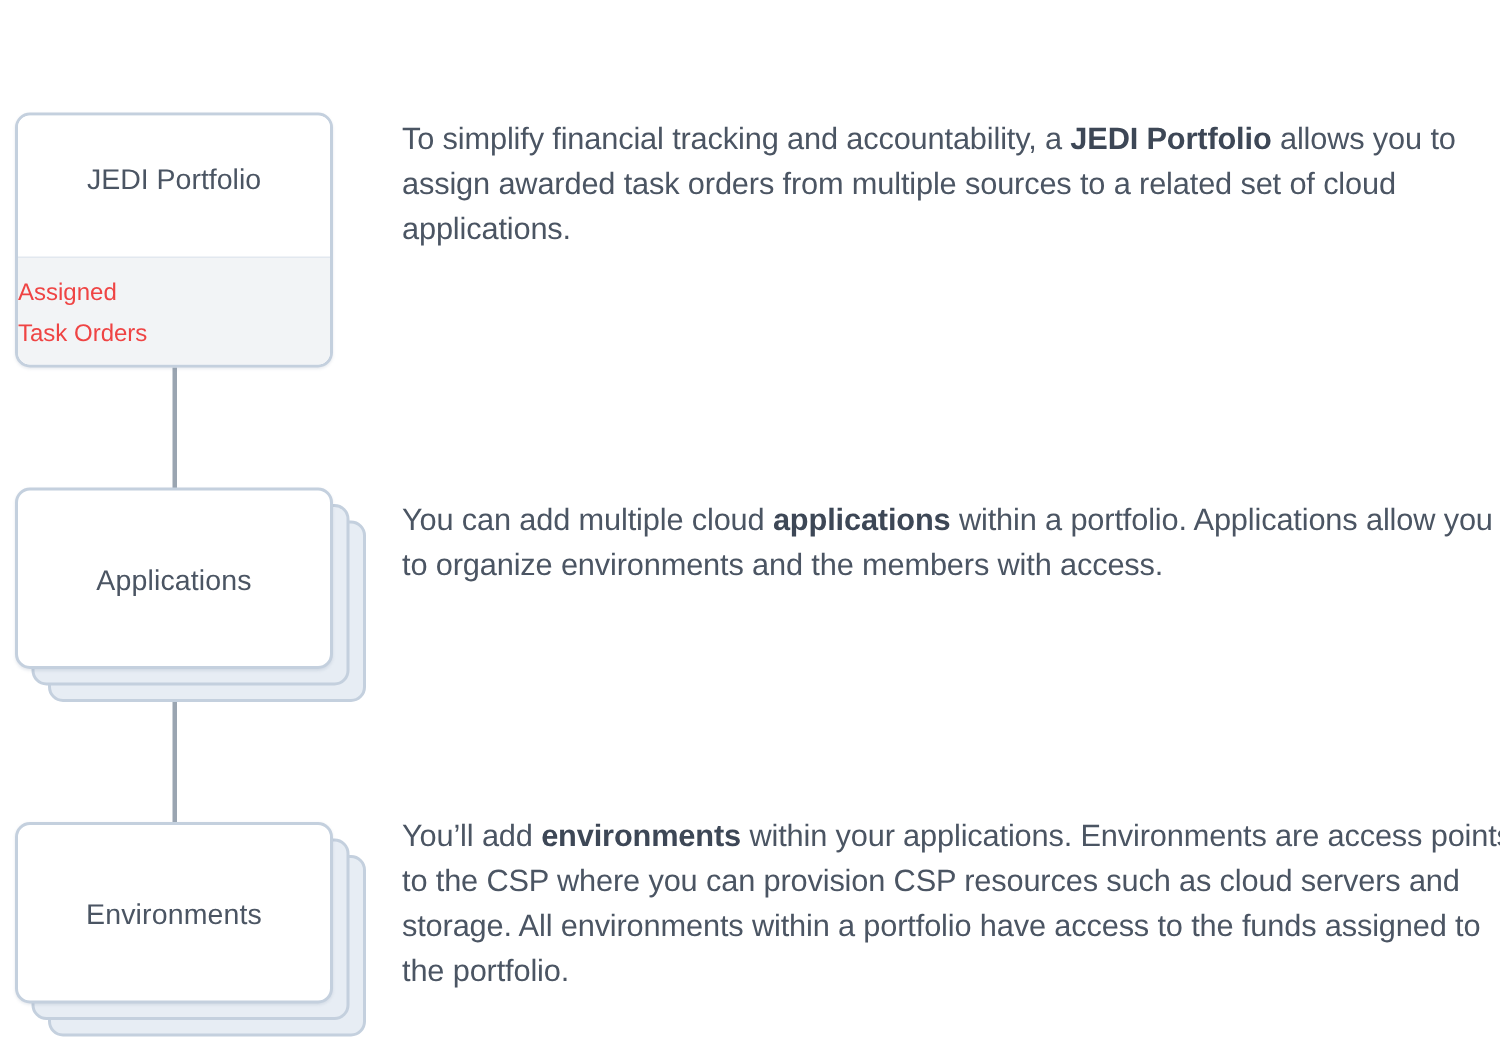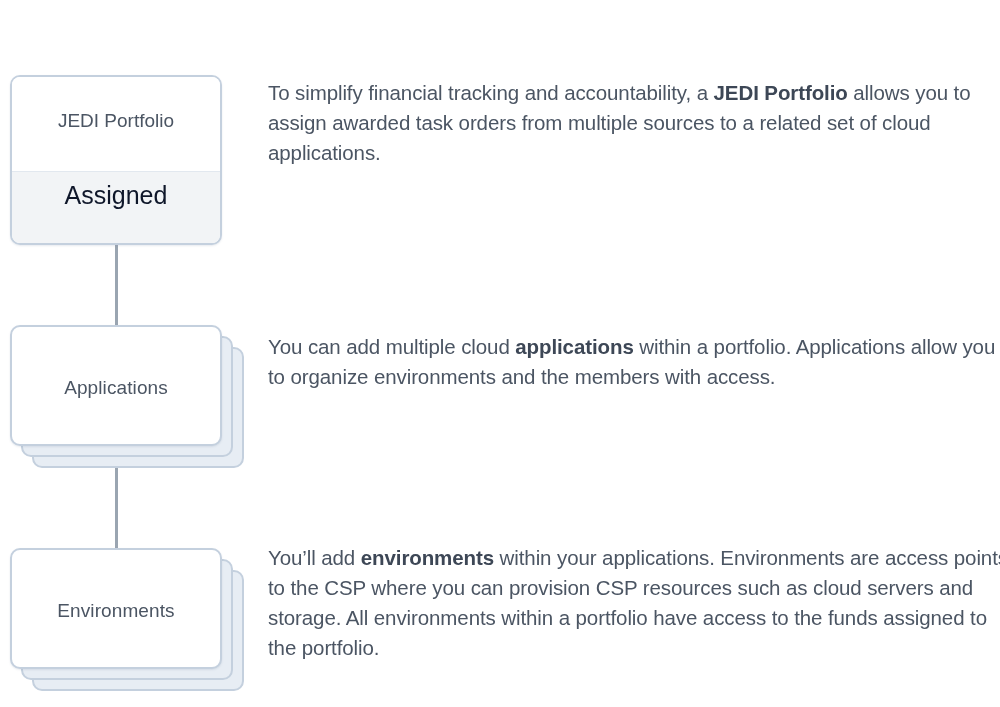--- a/index.html
+++ b/index.html
@@ -89,23 +89,23 @@
     top: 33px;
     text-align: center;
     color: #4b5563;
     font-size: 19px;
     white-space: nowrap;
   }
   #portfolio-sub {
     position: absolute;
     left: 0; right: 0;
     top: 105px;
-    text-align: center;
-    color: #0f172a;
-    font-size: 25px;
+    text-align: left;
+    color: #ef4444;
+    font-size: 16px;
     line-height: 27px;
   }
 
   
   #apps-stack { left: 10px; top: 325px; width: 240px; height: 150px; }
   #apps-back2 { left: 22px; top: 22px; width: 212px; height: 121px; }
   #apps-back1 { left: 11px; top: 11px; width: 212px; height: 121px; }
   #apps-front { left: 0px;  top: 0px;  width: 212px; height: 121px; }
   #apps-label { top: 50px; }
 
@@ -139,20 +139,21 @@
   <div class="connector" id="connector-1"></div>
 
   <div class="connector" id="connector-2"></div>
 
   <div class="card front" id="portfolio-card">
     <div id="portfolio-top"></div>
     <div id="portfolio-bottom"></div>
     <div id="portfolio-title">JEDI Portfolio</div>
     <div id="portfolio-sub">
       <div>Assigned</div>
+      <div>Task Orders</div>
     </div>
   </div>
 
   <div class="stack" id="apps-stack">
     <div class="card back" id="apps-back2"></div>
     <div class="card back" id="apps-back1"></div>
     <div class="card front" id="apps-front">
       <div class="card-label" id="apps-label">Applications</div>
     </div>
   </div>

